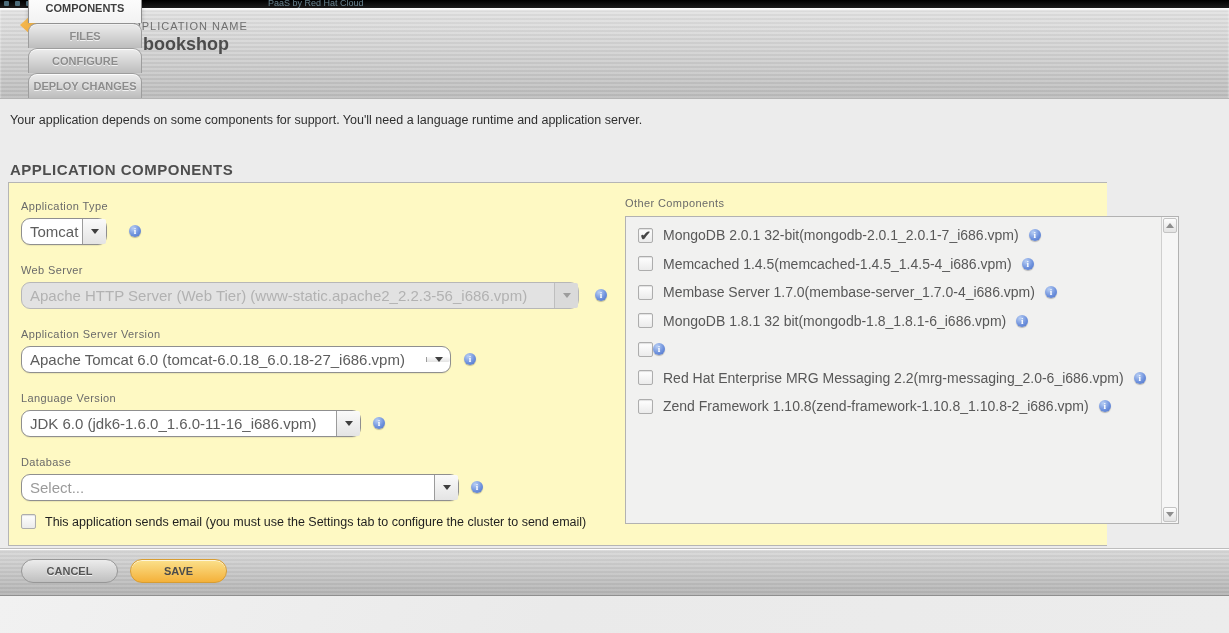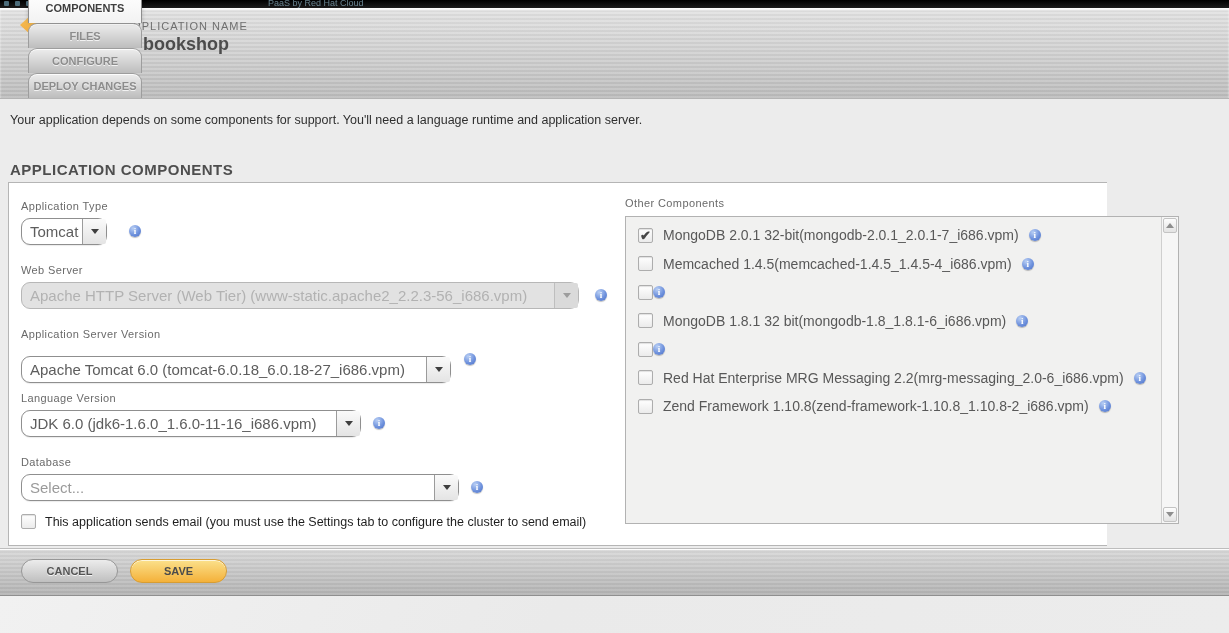--- a/index.html
+++ b/index.html
@@ -38,21 +38,21 @@
   .tab.selected { height:31px; background:linear-gradient(#ffffff,#f2f2f2);
     color:#3e3e3e; border-color:#8d8d8d; position:relative; z-index:2;
     box-shadow:inset 0 1px 0 #fff, 0 0 4px rgba(0,0,0,.18); }
 
   
   .intro { position:absolute; left:10px; top:113px; font-size:12.5px; color:#2f2f2f; }
   .section-title { position:absolute; left:10px; top:161px; font-size:15px; font-weight:bold;
     color:#4e4e4e; letter-spacing:.5px; }
 
   .panel { position:absolute; left:8px; top:182px; width:1099px; height:364px;
-    background:#ffffff; border:1px solid #b5b5b5; border-right:none; }
+    background:#fef9c3; border:1px solid #b5b5b5; border-right:none; }
 
   .field-label { position:absolute; font-size:11px; color:#6a6a6a; letter-spacing:.4px; }
 
   .select { position:absolute; height:27px; border:1px solid #8f8f8f; border-radius:9px;
     background:#fff; display:flex; align-items:stretch; cursor:pointer;
     box-shadow:0 1px 1px rgba(0,0,0,.08); }
   .select .val { flex:1; display:flex; align-items:center; padding:0 8px;
     font-size:15px; color:#5d5d5d; white-space:nowrap; overflow:hidden; }
   .select .arrow-box { width:24px; border-left:1px solid #9b9b9b;
     background:linear-gradient(#fafafa,#e4e4e4); border-radius:0 2px 2px 0;
@@ -165,21 +165,21 @@
   <div class="field-label" style="left:12px; top:81px;">Web Server</div>
   <div class="select disabled" style="left:12px; top:99px; width:558px;">
     <span class="val">Apache HTTP Server (Web Tier) (www-static.apache2_2.2.3-56_i686.vpm)</span>
     <span class="arrow-box">
         <span class="arrow"></span>
       </span>
   </div>
   <span class="info abs" style="left:586px; top:106px;">i</span>
 
   <div class="field-label" style="left:12px; top:145px;">Application Server Version</div>
-  <div class="select" style="left:12px; top:173px; width:430px;">
+  <div class="select" style="left:12px; top:163px; width:430px;align-items:center;">
     <span class="val">Apache Tomcat 6.0 (tomcat-6.0.18_6.0.18-27_i686.vpm)</span>
     <span class="arrow-box">
         <span class="arrow"></span>
       </span>
   </div>
   <span class="info abs" style="left:455px; top:170px;">i</span>
 
   <div class="field-label" style="left:12px; top:209px;">Language Version</div>
   <div class="select" style="left:12px; top:227px; width:340px;">
     <span class="val">JDK 6.0 (jdk6-1.6.0_1.6.0-11-16_i686.vpm)</span>
@@ -211,20 +211,21 @@
           <span class="oc-text">MongoDB 2.0.1 32-bit(mongodb-2.0.1_2.0.1-7_i686.vpm)</span>
           <span class="info">i</span>
         </div>
         <div class="oc-row">
           <span class="checkbox"></span>
           <span class="oc-text">Memcached 1.4.5(memcached-1.4.5_1.4.5-4_i686.vpm)</span>
           <span class="info">i</span>
         </div>
         <div class="oc-row">
           <span class="checkbox"></span>
+          <span class="oc-text">Membase Server 1.7.0(membase-server_1.7.0-4_i686.vpm)</span>
           <span class="info">i</span>
         </div>
         <div class="oc-row">
           <span class="checkbox"></span>
           <span class="oc-text">MongoDB 1.8.1 32 bit(mongodb-1.8_1.8.1-6_i686.vpm)</span>
           <span class="info">i</span>
         </div>
         <div class="oc-row">
           <span class="checkbox"></span>
           <span class="info">i</span>

